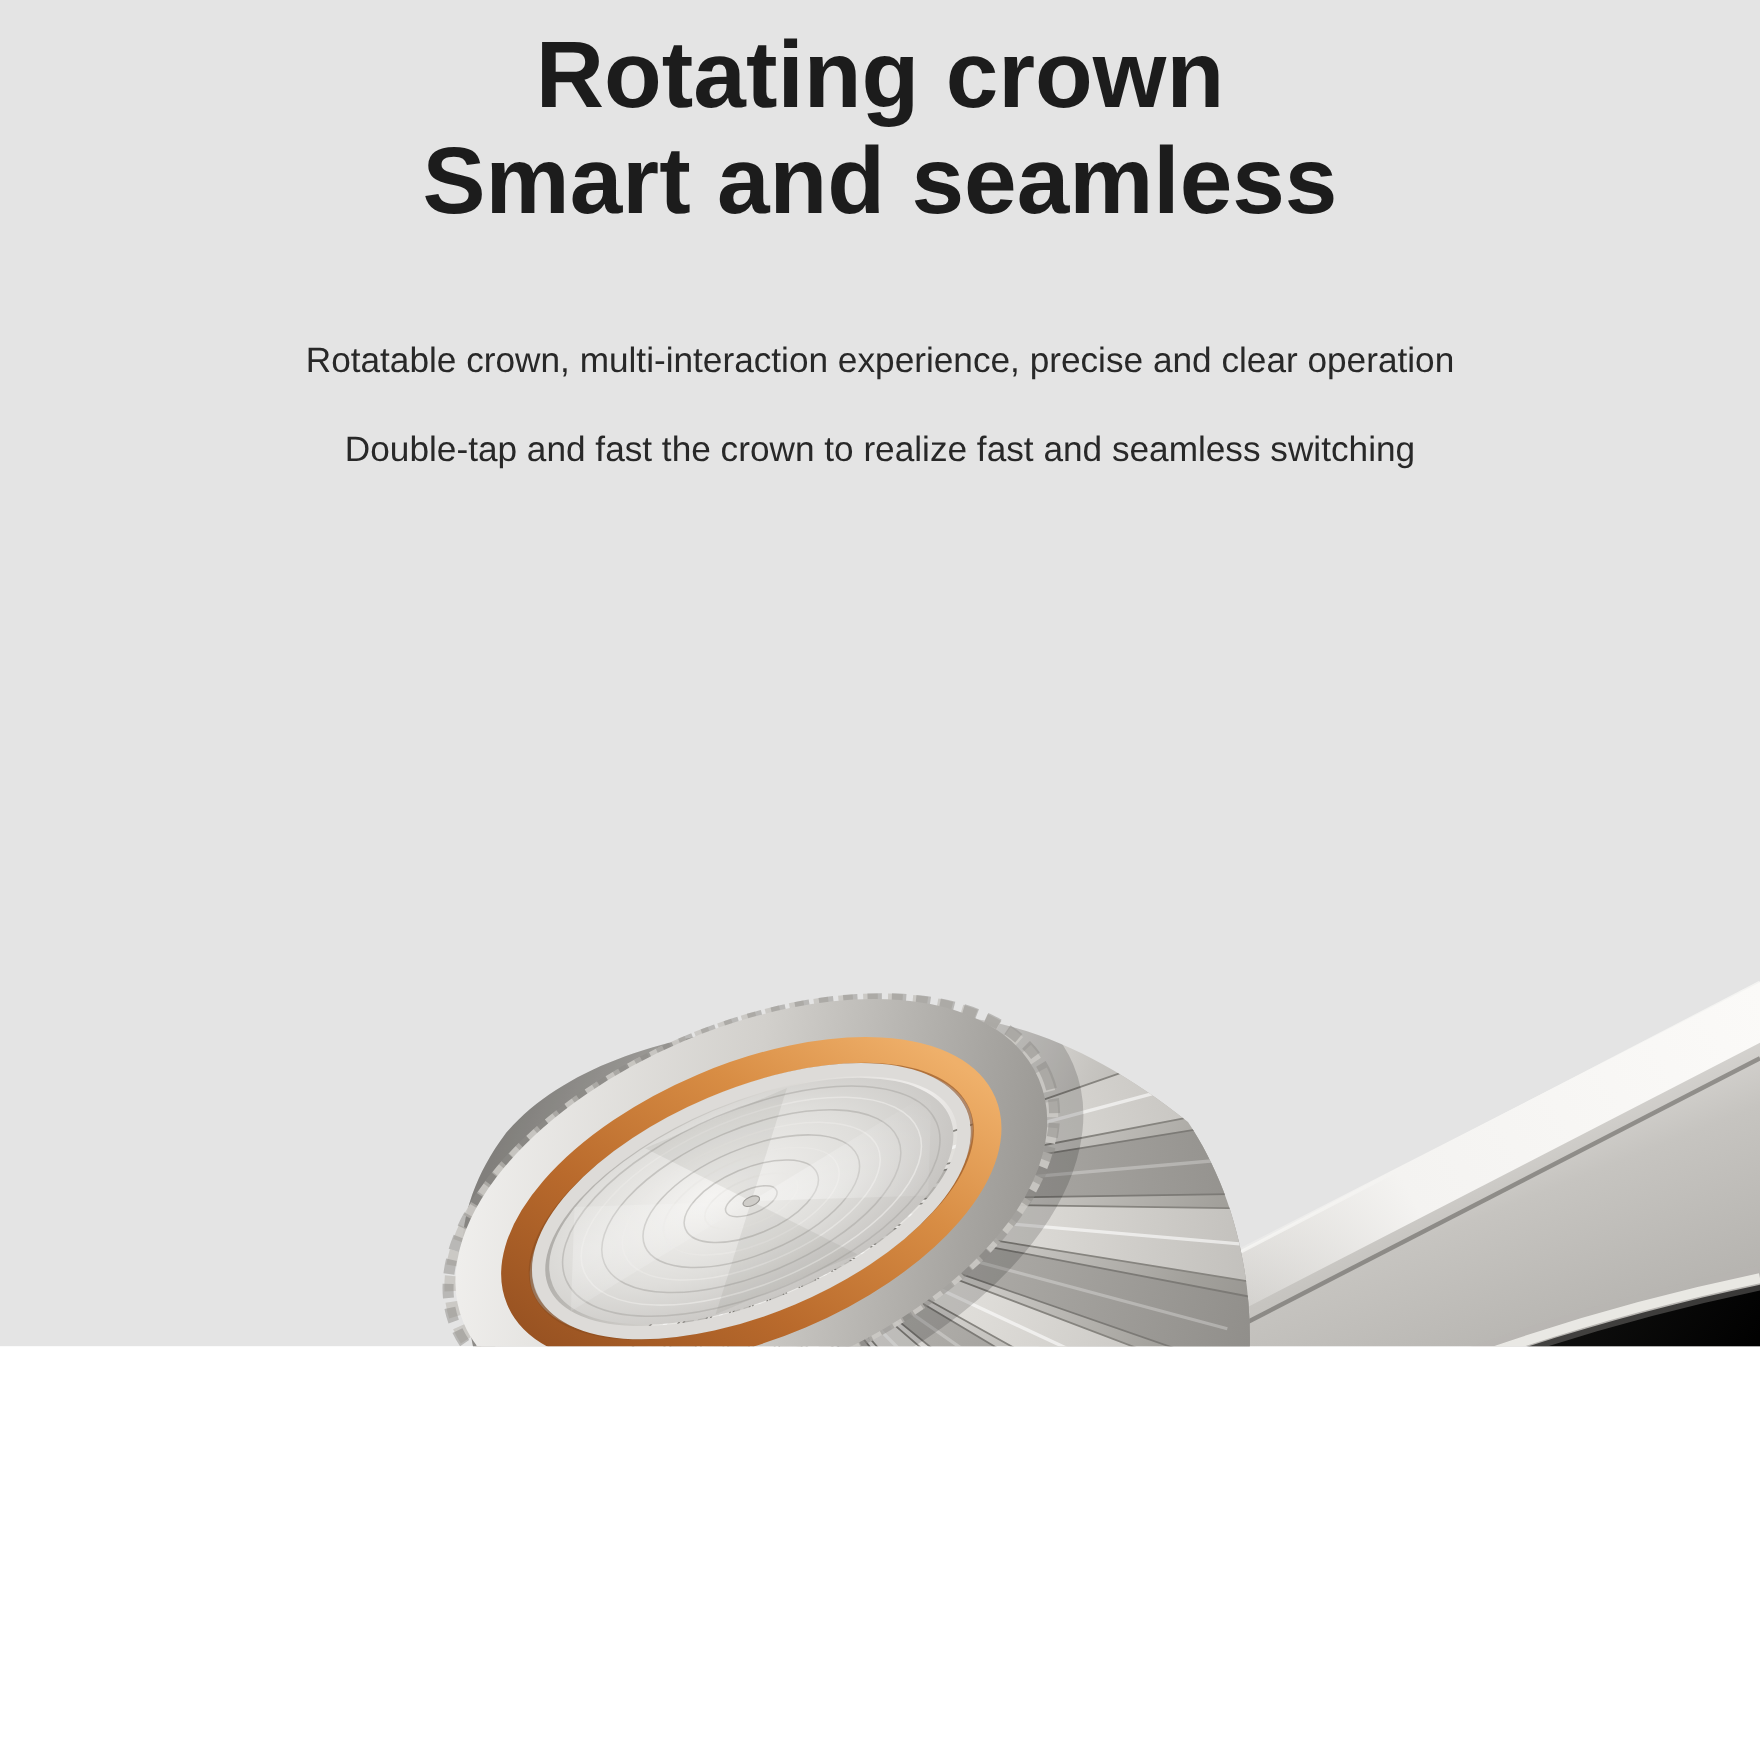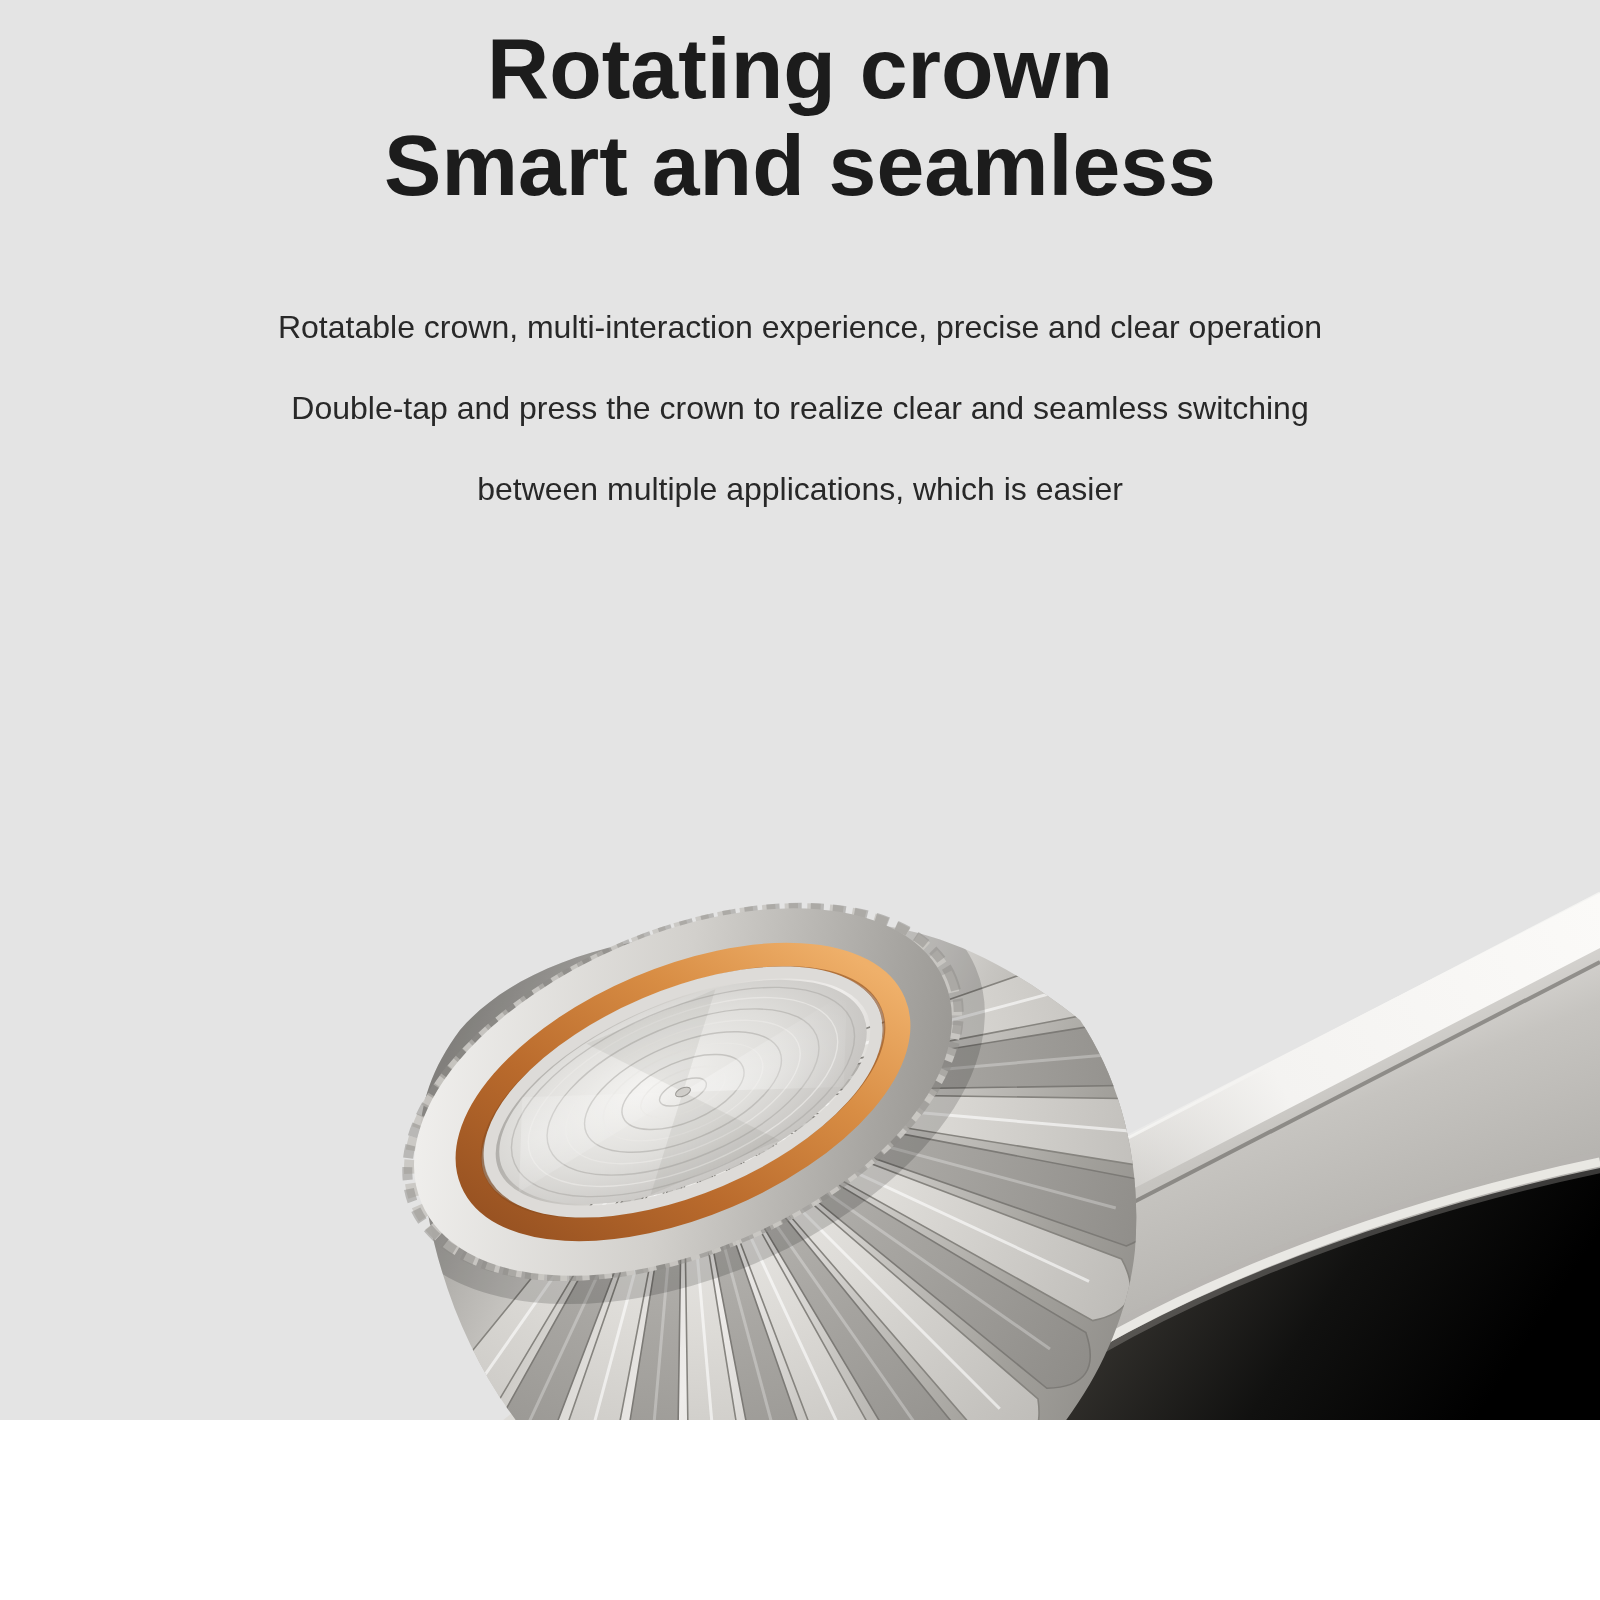--- a/index.html
+++ b/index.html
@@ -1,20 +1,20 @@
 <!DOCTYPE html>
 <html style="--bg: #e4e4e4; --title: #1c1c1c; --text: #282828; --orange_ring: #c9803d; --metal_light: #f2f1ef; --metal_mid: #bdbbb7; --metal_dark: #8e8c88; --glass: #050505;"><head>
 <meta charset="utf-8">
 <style>
   :root{
     --bg:#e4e4e4; --title:#1c1c1c; --text:#282828;
   }
   html,body{margin:0;padding:0;background:#fff;}
   .canvas{
-    position:relative;width:1600px;height:1420px;overflow:hidden;
+    position:relative;width:1600px;height:1224px;overflow:hidden;
     background:var(--bg);
     font-family:"Liberation Sans", sans-serif;
   }
   .photo{position:absolute;inset:0;width:1600px;height:1600px;display:block;}
   .headline{
     position:absolute;top:20px;left:0;right:0;text-align:center;
     font-size:86px;line-height:97px;font-weight:700;letter-spacing:0;
     color:var(--title);
   }
   .bodytext{
@@ -193,17 +193,16 @@
     </g>
   </svg>
 
   <header class="headline">
     <div>Rotating crown</div>
     <div>Smart and seamless</div>
   </header>
 
   <div class="bodytext">
     <p>Rotatable crown, multi-interaction experience, precise and clear operation</p>
-    <p>Double-tap and press the crown to realize clear and seamless switching</p>
-    <p>between multiple applications, which is easier</p>
+    <p>Double-tap and fast the crown to realize fast and seamless switching</p>
   </div>
 
 </div>
 
 </body></html>

